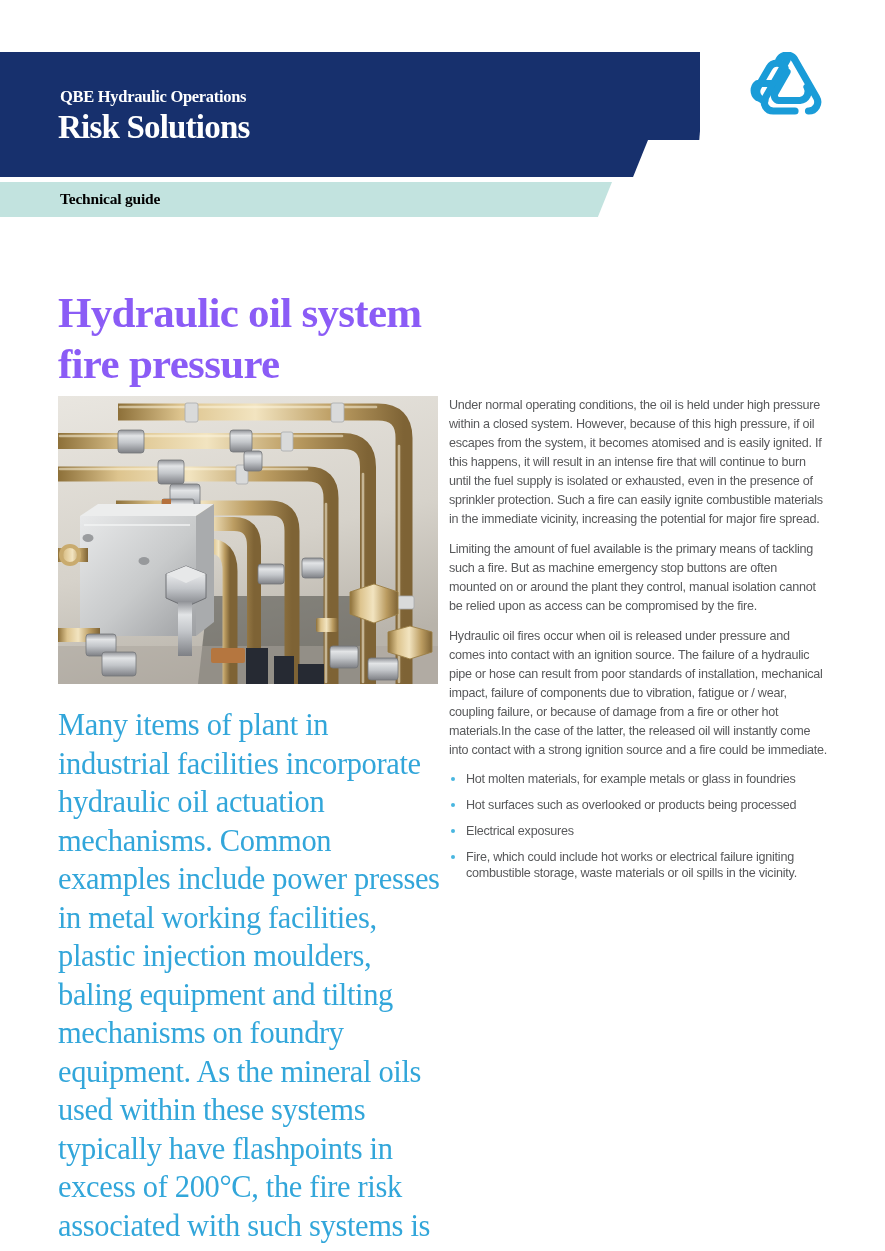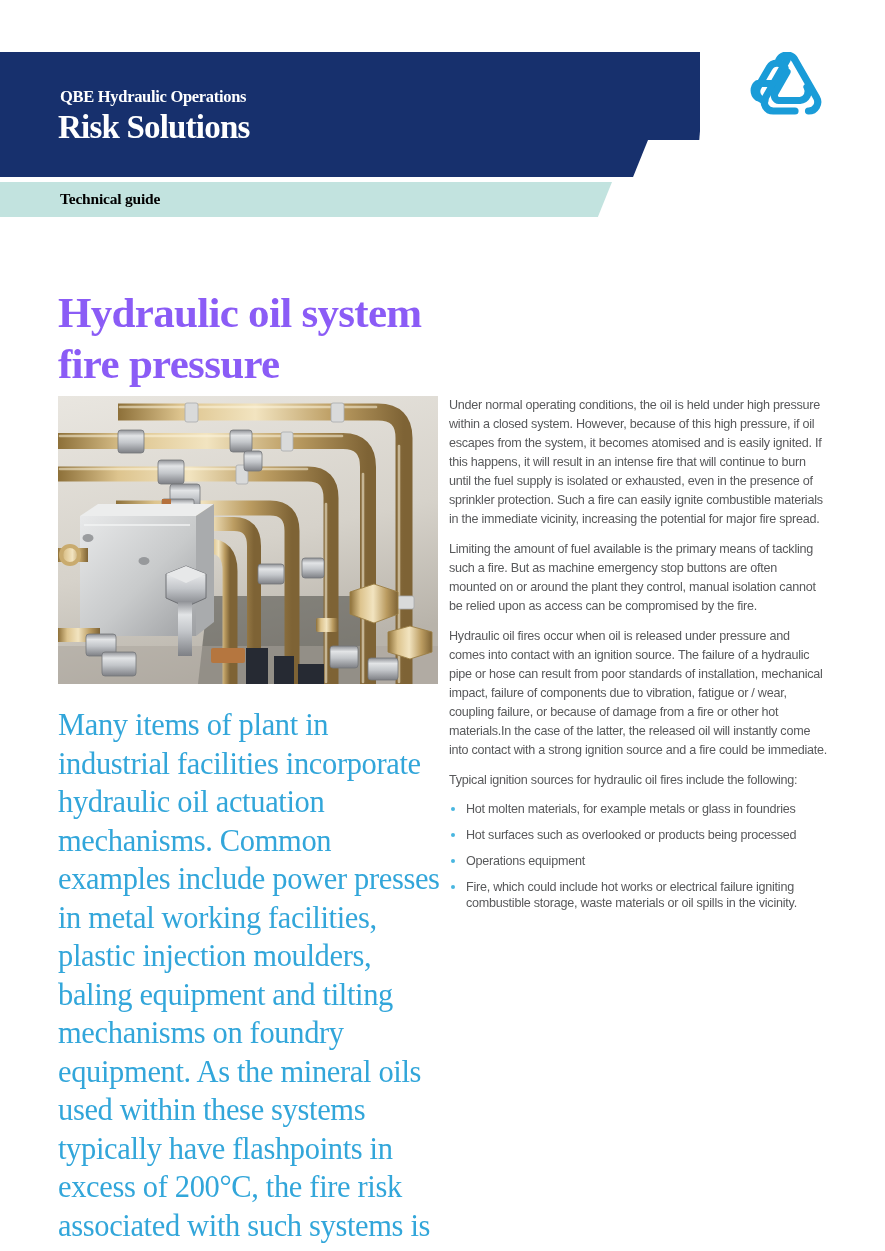--- a/index.html
+++ b/index.html
@@ -386,20 +386,19 @@
     </svg>
   </div>
 
   <p id="intro-paragraph">Many items of plant in industrial facilities incorporate hydraulic oil actuation mechanisms. Common examples include power presses in metal working facilities, plastic injection moulders, baling equipment and tilting mechanisms on foundry equipment. As the mineral oils used within these systems typically have flashpoints in excess of 200°C, the fire risk associated with such systems is significant but is often overlooked.</p>
 </div>
 
 <div id="right-column">
   <p class="body-para">Under normal operating conditions, the oil is held under high pressure within a closed system. However, because of this high pressure, if oil escapes from the system, it becomes atomised and is easily ignited. If this happens, it will result in an intense fire that will continue to burn until the fuel supply is isolated or exhausted, even in the presence of sprinkler protection. Such a fire can easily ignite combustible materials in the immediate vicinity, increasing the potential for major fire spread.</p>
   <p class="body-para">Limiting the amount of fuel available is the primary means of tackling such a fire. But as machine emergency stop buttons are often mounted on or around the plant they control, manual isolation cannot be relied upon as access can be compromised by the fire.</p>
   <p class="body-para">Hydraulic oil fires occur when oil is released under pressure and comes into contact with an ignition source. The failure of a hydraulic pipe or hose can result from poor standards of installation, mechanical impact, failure of components due to vibration, fatigue or / wear, coupling failure, or because of damage from a fire or other hot materials.In the case of the latter, the released oil will instantly come into contact with a strong ignition source and a fire could be immediate.</p>
-  <p class="body-para">Typical ignition sources for hydraulic oil fires include the following:</p>
   <ul id="bullet-list">
       <li><span class="bullet-dot"></span><span>Hot molten materials, for example metals or glass in foundries</span></li>
       <li><span class="bullet-dot"></span><span>Hot surfaces such as overlooked or products being processed</span></li>
-      <li><span class="bullet-dot"></span><span>Operations equipment</span></li>
+      <li><span class="bullet-dot"></span><span>Electrical exposures</span></li>
       <li><span class="bullet-dot"></span><span>Fire, which could include hot works or electrical failure igniting combustible storage, waste materials or oil spills in the vicinity.</span></li>
     </ul>
 </div>
 
 </body></html>

